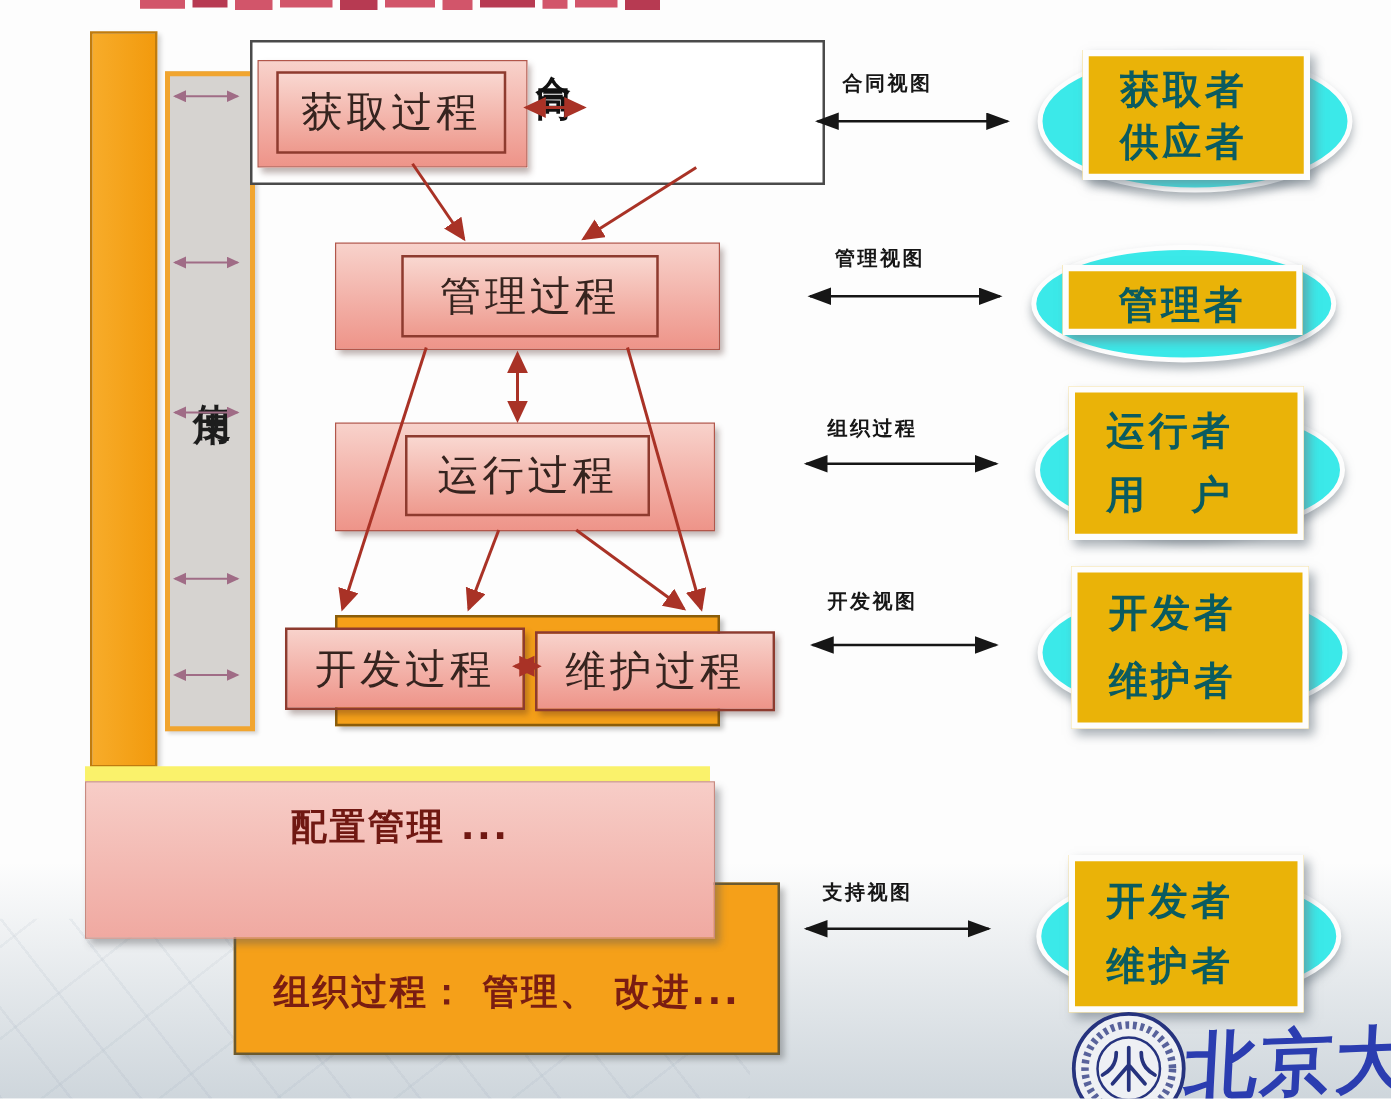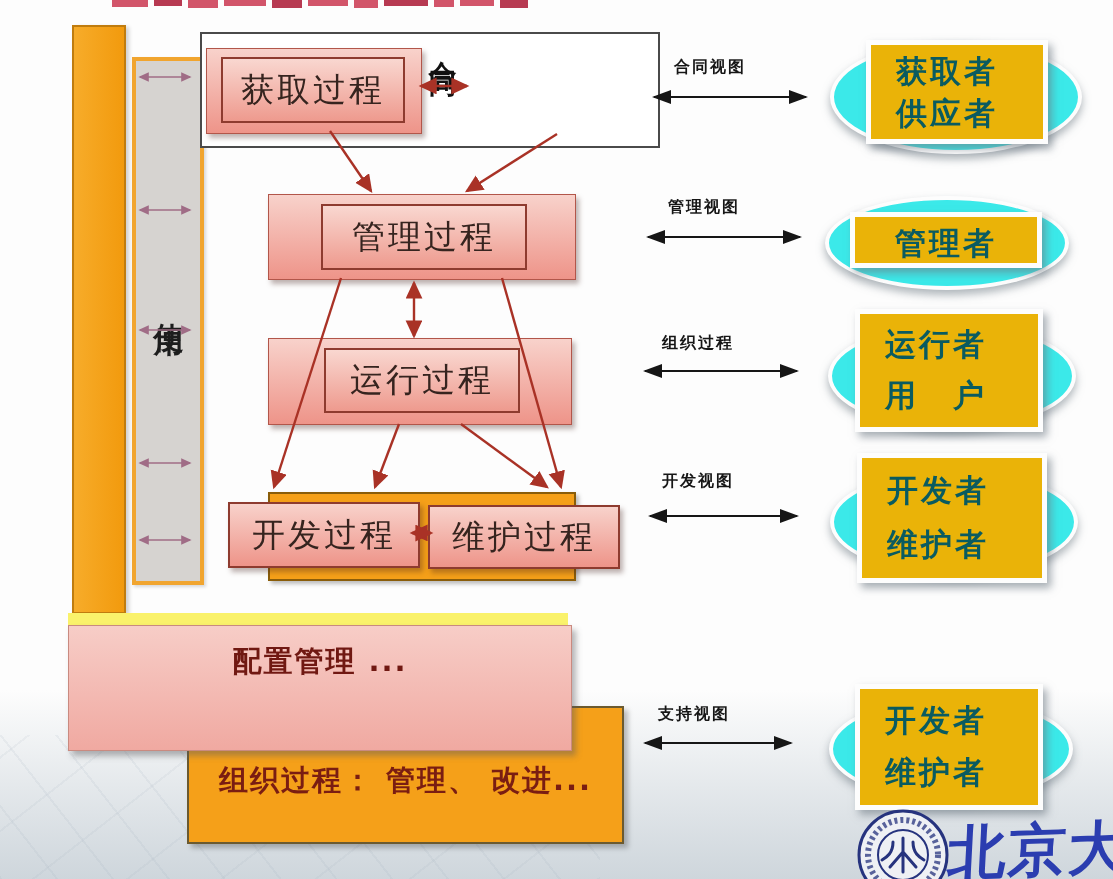--- a/index.html
+++ b/index.html
@@ -41,21 +41,21 @@
     background:#F5A019;border:2px solid #8a5d0a;box-shadow:3px 3px 4px rgba(0,0,0,.25);z-index:1;}
   .yellow-strip{position:absolute;left:68px;top:613px;width:500px;height:12px;background:#FAF26B;z-index:2;}
   .support-box{position:absolute;left:68px;top:625px;width:502px;height:124px;
     background:linear-gradient(180deg,#F7CDC7 0%,#F0A9A1 100%);border:1px solid #C98A80;
     box-shadow:4px 5px 6px rgba(90,90,95,.45);z-index:3;}
   .support-line1{margin:14px 0 0 24px;font-size:29px;font-weight:bold;color:#701812;letter-spacing:2px;}
   .support-line2{margin-top:16px;text-align:center;font-size:29px;font-weight:bold;color:#701812;letter-spacing:2px;}
   .org-box{position:absolute;left:187px;top:706px;width:433px;height:134px;background:#F5A019;
     border:2px solid #6b5a30;box-shadow:4px 4px 5px rgba(0,0,0,.25);z-index:2;
     display:flex;align-items:flex-end;justify-content:center;}
-  .org-text{margin-bottom:41px;font-size:29px;font-weight:bold;color:#7A1D12;letter-spacing:2px;}
+  .org-text{margin-bottom:28px;font-size:29px;font-weight:bold;color:#7A1D12;letter-spacing:2px;}
   
   .view-label{position:absolute;font-size:16px;font-weight:bold;color:#161616;letter-spacing:2px;z-index:4;white-space:nowrap;}
   .actor-ellipse{position:absolute;background:#3BE9E9;border:4px solid #FDFDFD;border-radius:50%;
     box-shadow:0 5px 8px rgba(110,122,132,.55);z-index:3;}
   .actor-box{position:absolute;background:#eab308;border:5px solid #FDFDFD;
     box-shadow:4px 5px 8px rgba(110,122,132,.6);z-index:4;
     display:flex;flex-direction:column;justify-content:space-around;padding:6px 8px 6px 25px;box-sizing:border-box;}
   .actor-box span{font-size:31px;font-weight:bold;color:#0A5B60;letter-spacing:3px;white-space:nowrap;}
   .actor-box.center{align-items:center;padding-left:8px;}
   

